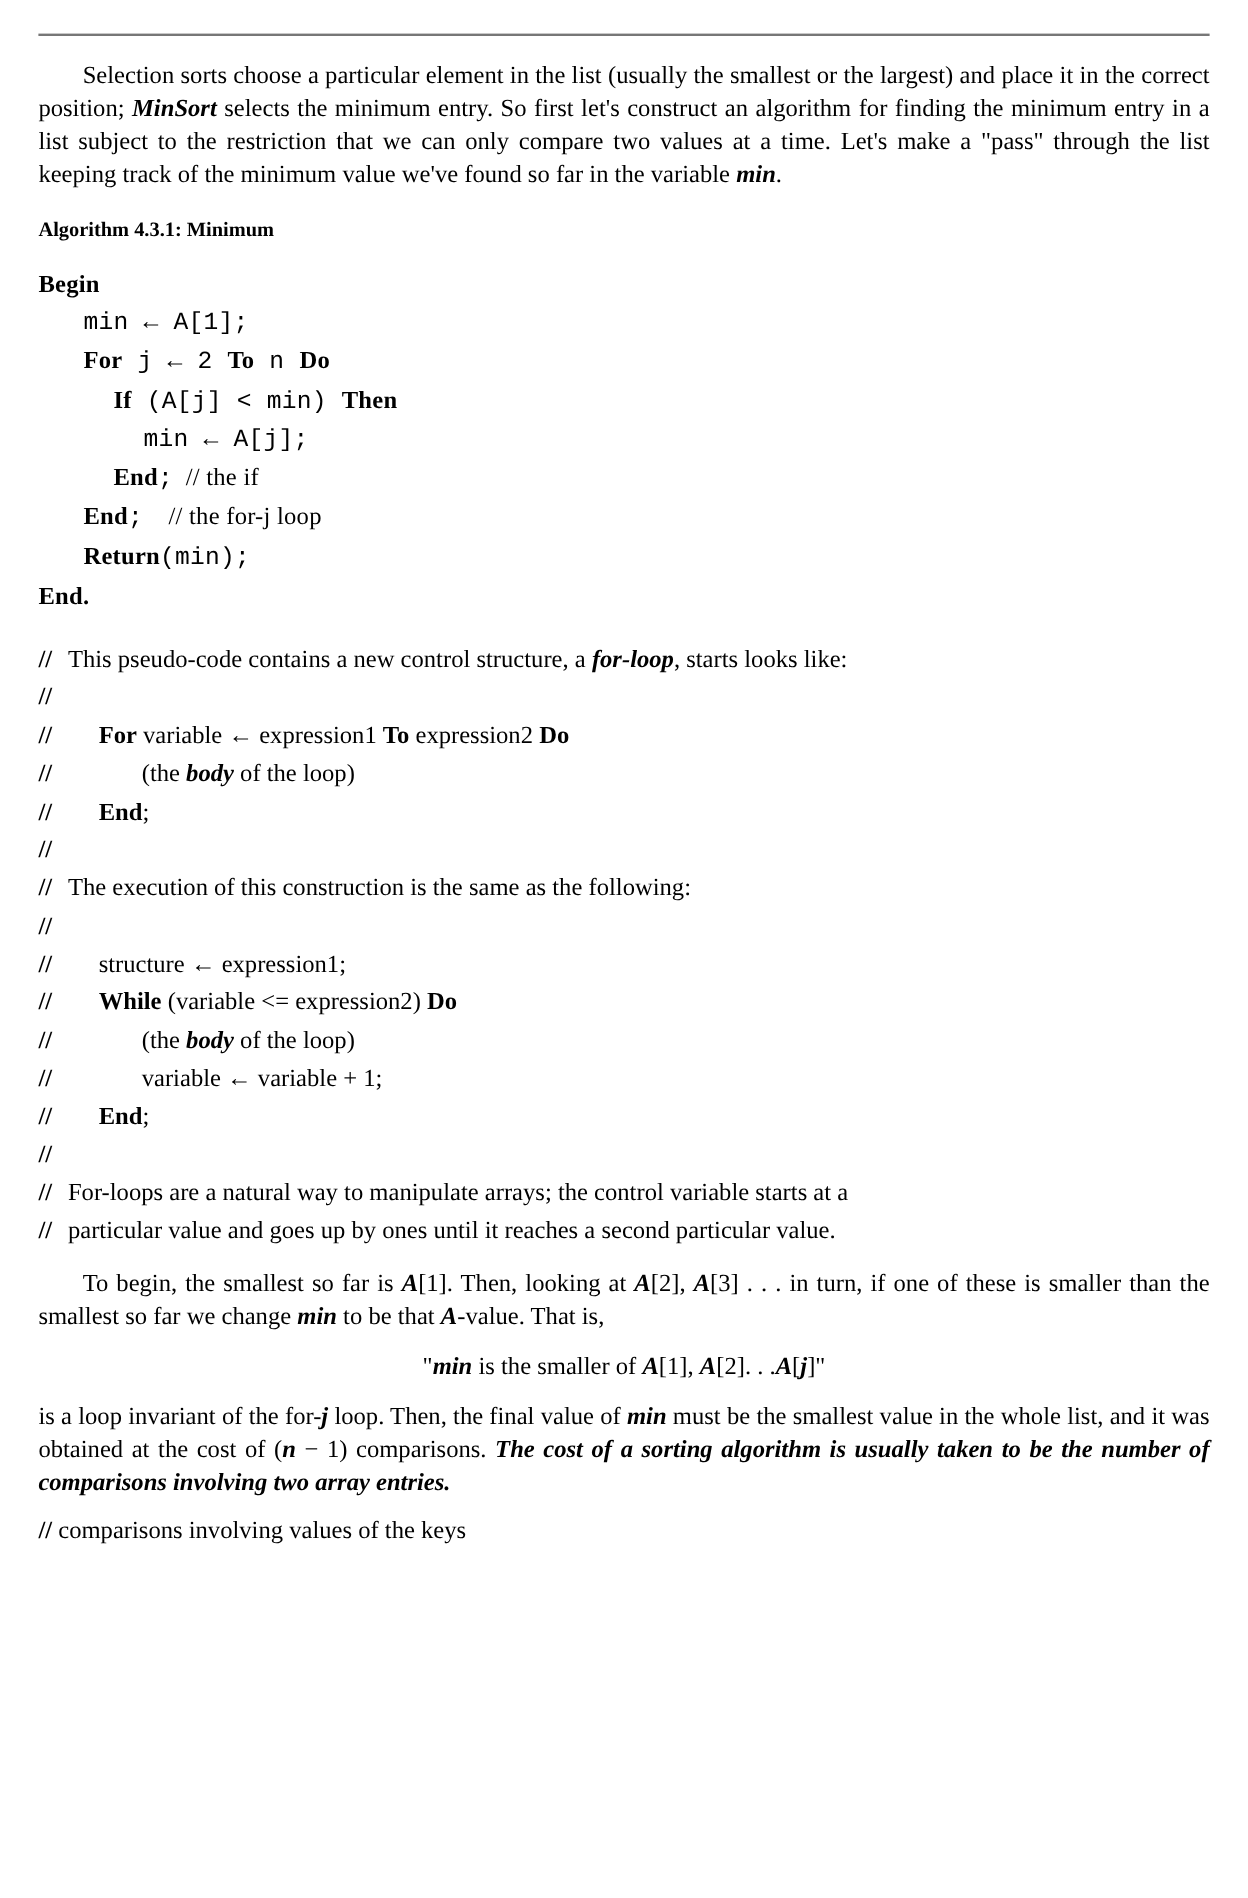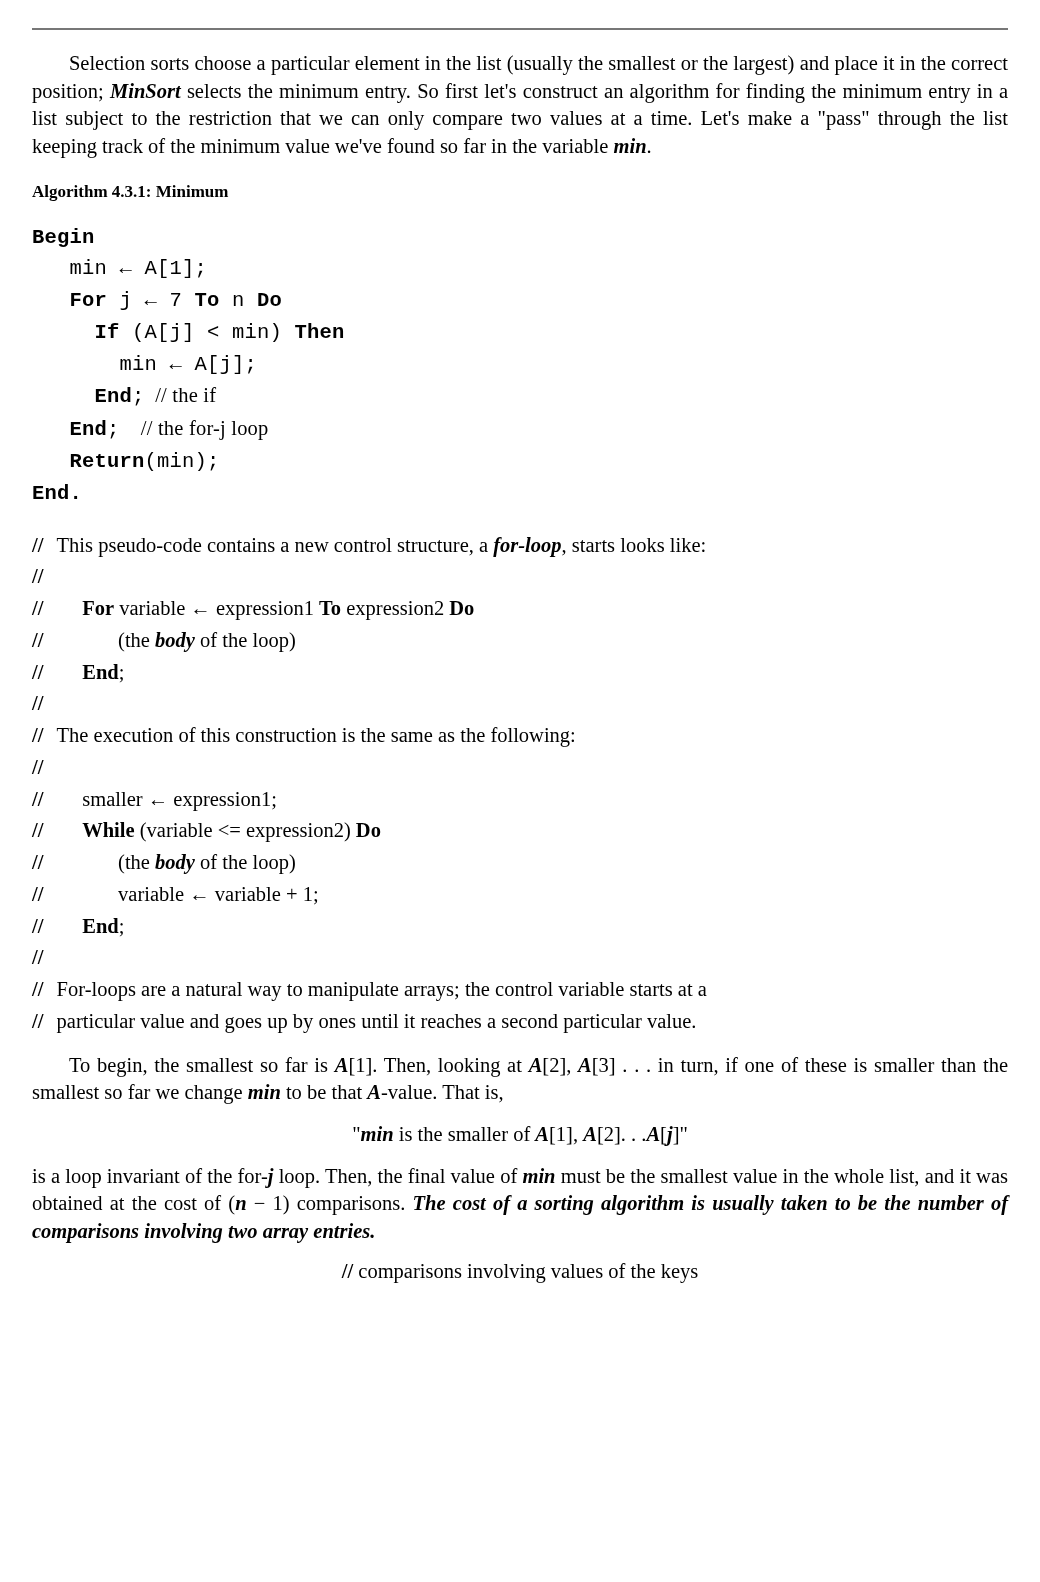--- a/index.html
+++ b/index.html
@@ -31,21 +31,21 @@
     margin: 20px 0 18px 0;
   }
   pre.pseudo {
     font-family: "Courier New", Courier, monospace;
     font-size: 20.5px;
     line-height: 1.55;
     white-space: pre;
     margin: 0 0 20px 0;
     letter-spacing: 0.2px;
   }
-  pre.pseudo b { font-family: Liberation Mono, monospace; font-weight: bold; }
+  pre.pseudo b { font-family: Liberation Serif, serif; font-weight: bold; }
   pre.pseudo .roman { font-family: "Times New Roman", Times, serif; margin-top: 12px; }
   .commentblock {
     font-family: "Times New Roman", Times, serif;
     font-size: 20.5px;
     line-height: 1.55;
     margin-bottom: 14px;
   }
   .commentblock .row {
     display: flex;
     align-items: baseline;
@@ -58,39 +58,39 @@
   }
   .commentblock .body {
     flex: 1;
     text-align: justify;
   }
   .centered {
     text-align: center;
     margin: 14px 0 14px 0;
   }
   .rightcomment {
-    text-align: center;
+    text-align: left;
     margin-top: 0;
     font-size: 20.5px;
   }
 </style>
 </head>
 <body>
 
 <div class="top-rule"></div>
 
 <p class="indent">
   <span>Selection sorts choose a particular element in the list (usually the smallest or the largest) and place it in the correct position; </span><span class="bolditalic">MinSort</span><span> selects the minimum entry. So first let's construct an algorithm for finding the minimum entry in a list subject to the restriction that we can only compare two values at a time. Let's make a "pass" through the list keeping track of the minimum value we've found so far in the variable </span><span class="bolditalic">min</span><span>.</span>
 </p>
 
 <div class="algo-title">Algorithm 4.3.1: Minimum</div>
 
 <pre class="pseudo"><b>Begin</b>
 <span>   min ← A[1];</span>
-   <b>For</b><span> j ← 7 </span><b>To</b><span> n </span><b>Do</b>
+   <b>For</b><span> j ← 2 </span><b>To</b><span> n </span><b>Do</b>
      <b>If</b><span> (A[j] &lt; min) </span><b>Then</b>
 <span>       min ← A[j];</span>
      <b>End</b><span>;</span><span class="roman">  // the if</span>
    <b>End</b><span>;</span><span class="roman">    // the for-j loop</span>
    <b>Return</b><span>(min);</span>
 <b>End.</b></pre>
 
 <div class="commentblock">
   <div class="row">
       <span class="sl">//</span>
@@ -116,21 +116,21 @@
     </div>
   <div class="row">
       <span class="sl">//</span>
       <span class="body"> The execution of this construction is the same as the following:</span>
     </div>
   <div class="row">
       <span class="sl">//</span>
     </div>
   <div class="row">
       <span class="sl">//</span>
-      <span class="body">&nbsp;&nbsp;&nbsp;&nbsp;&nbsp;<span>smaller ← expression1;</span></span>
+      <span class="body">&nbsp;&nbsp;&nbsp;&nbsp;&nbsp;<span>structure ← expression1;</span></span>
     </div>
   <div class="row">
       <span class="sl">//</span>
       <span class="body">&nbsp;&nbsp;&nbsp;&nbsp;&nbsp;<span class="bold">While</span><span> (variable &lt;= expression2) </span><span class="bold">Do</span></span>
     </div>
   <div class="row">
       <span class="sl">//</span>
       <span class="body">&nbsp;&nbsp;&nbsp;&nbsp;&nbsp;&nbsp;&nbsp;&nbsp;&nbsp;&nbsp;&nbsp;&nbsp;<span>(the </span><span class="italic">body</span><span> of the loop)</span></span>
     </div>
   <div class="row">

